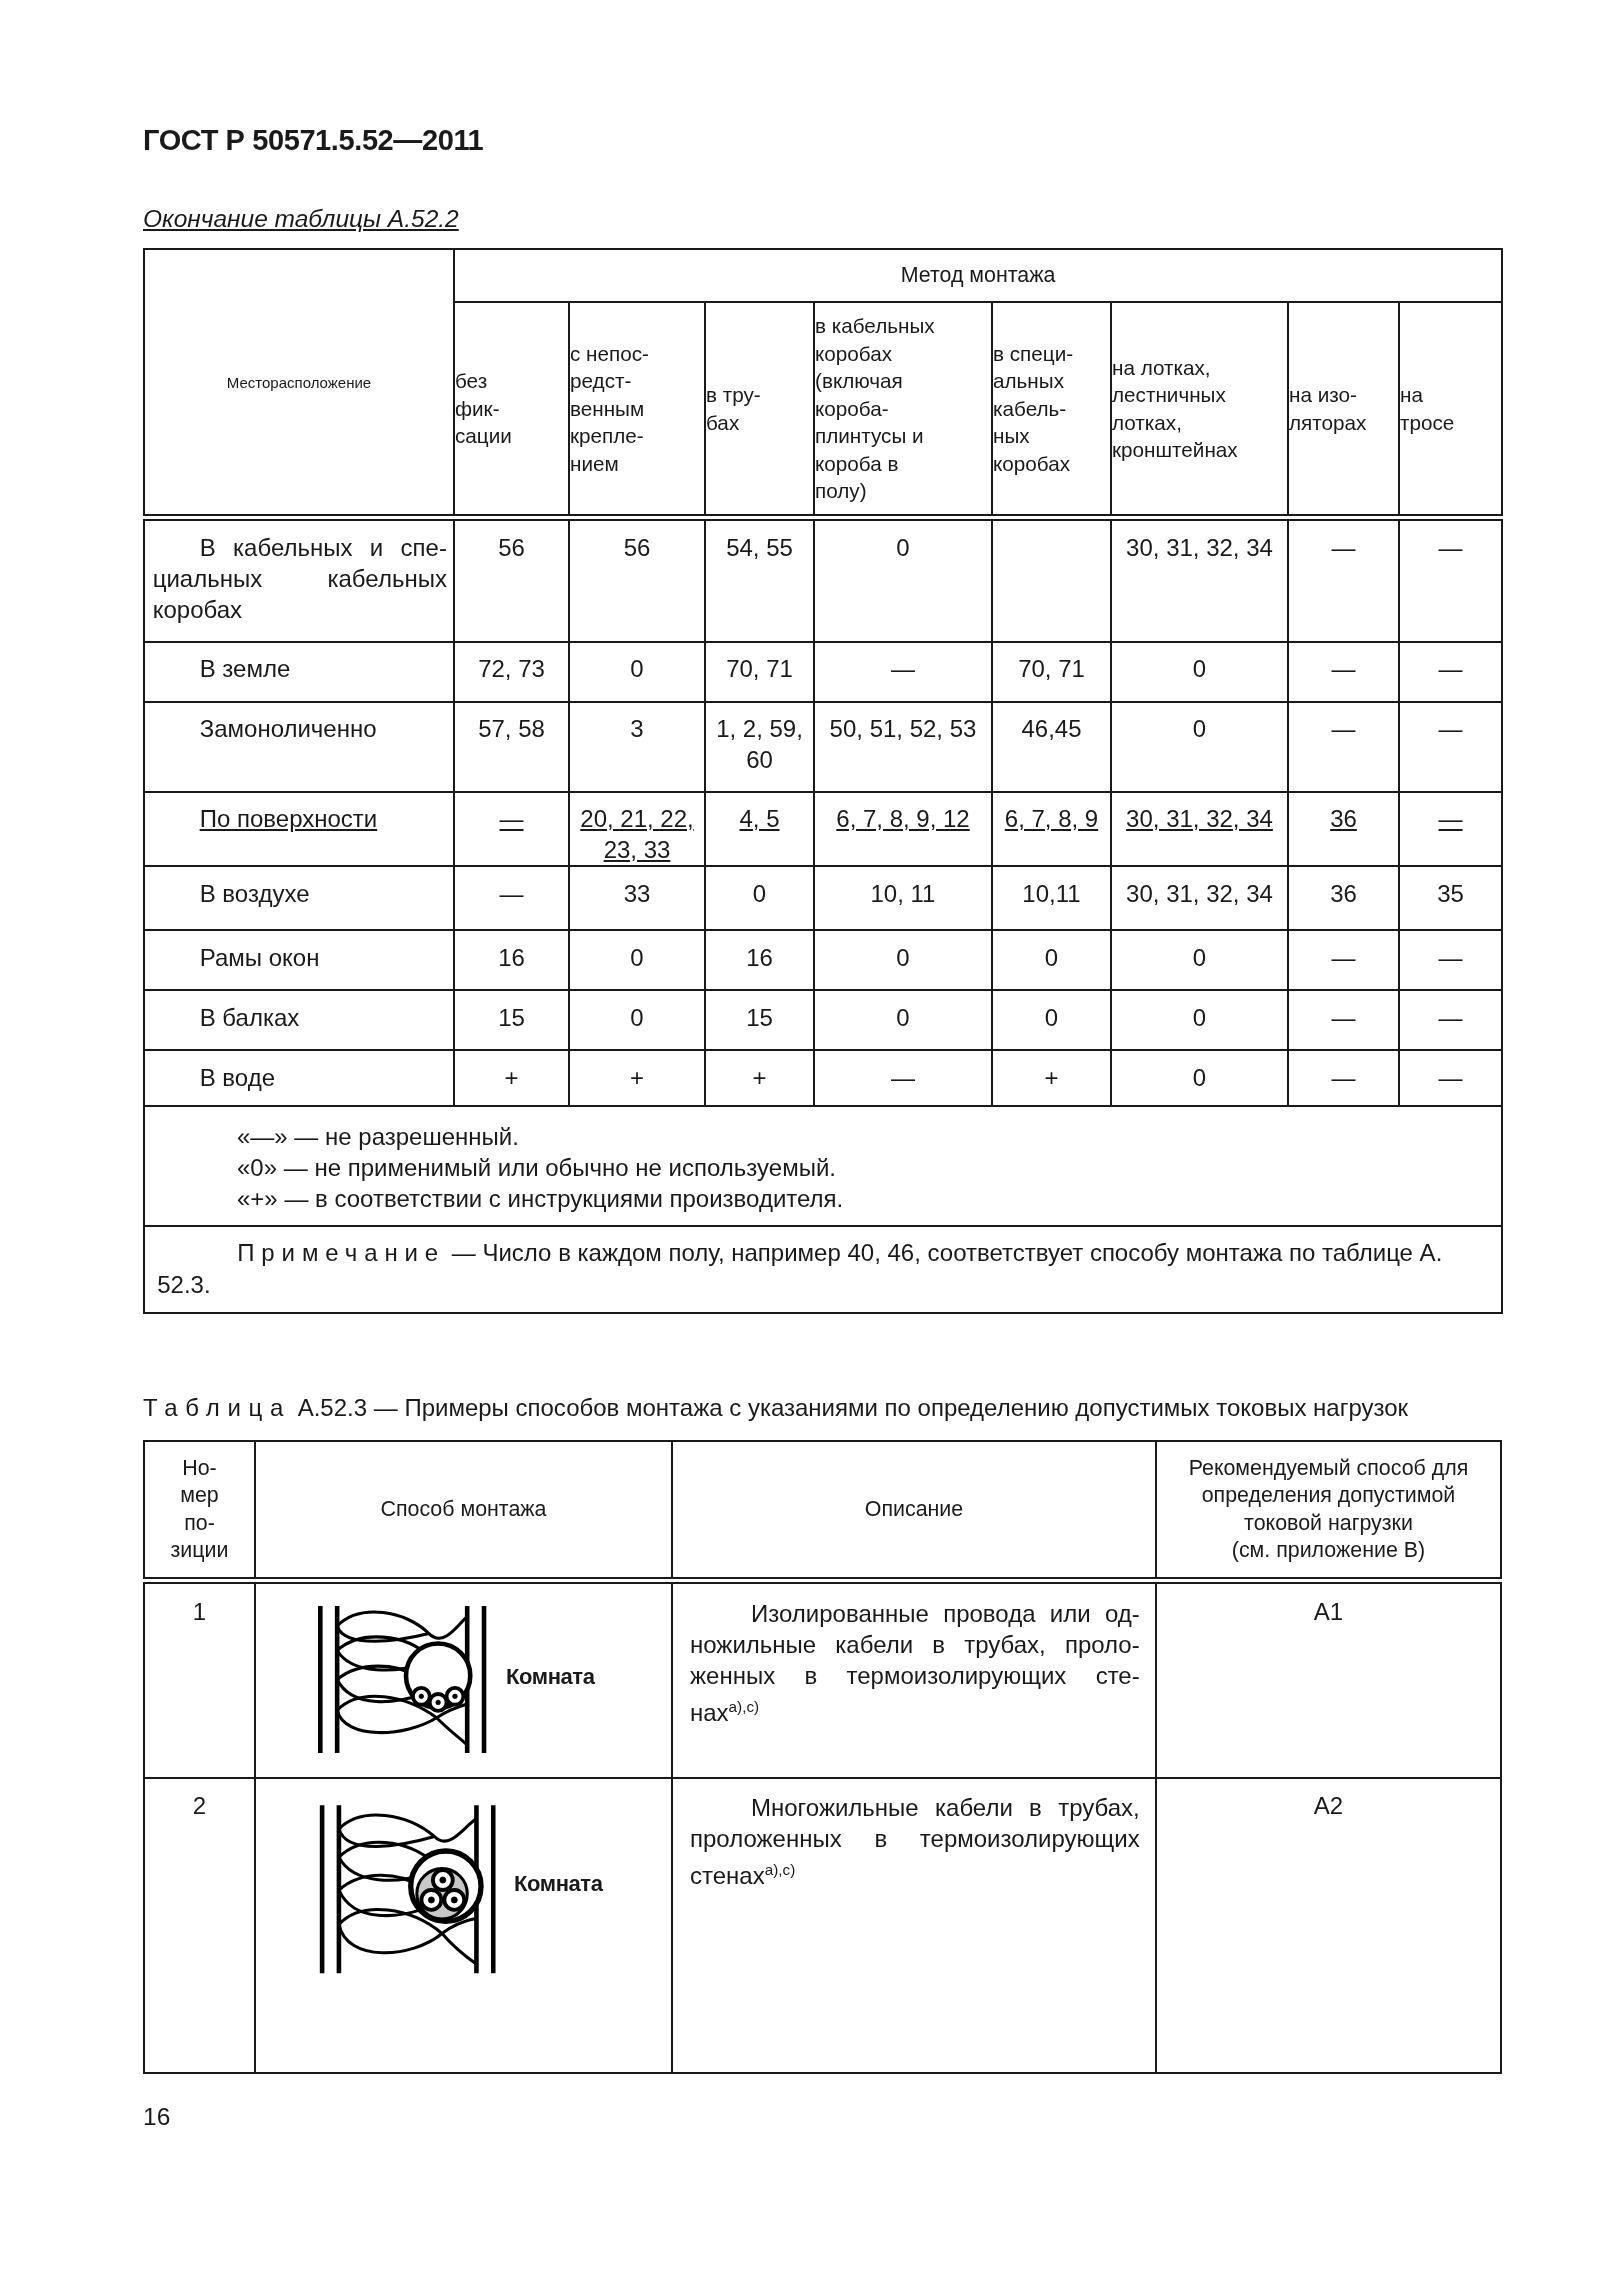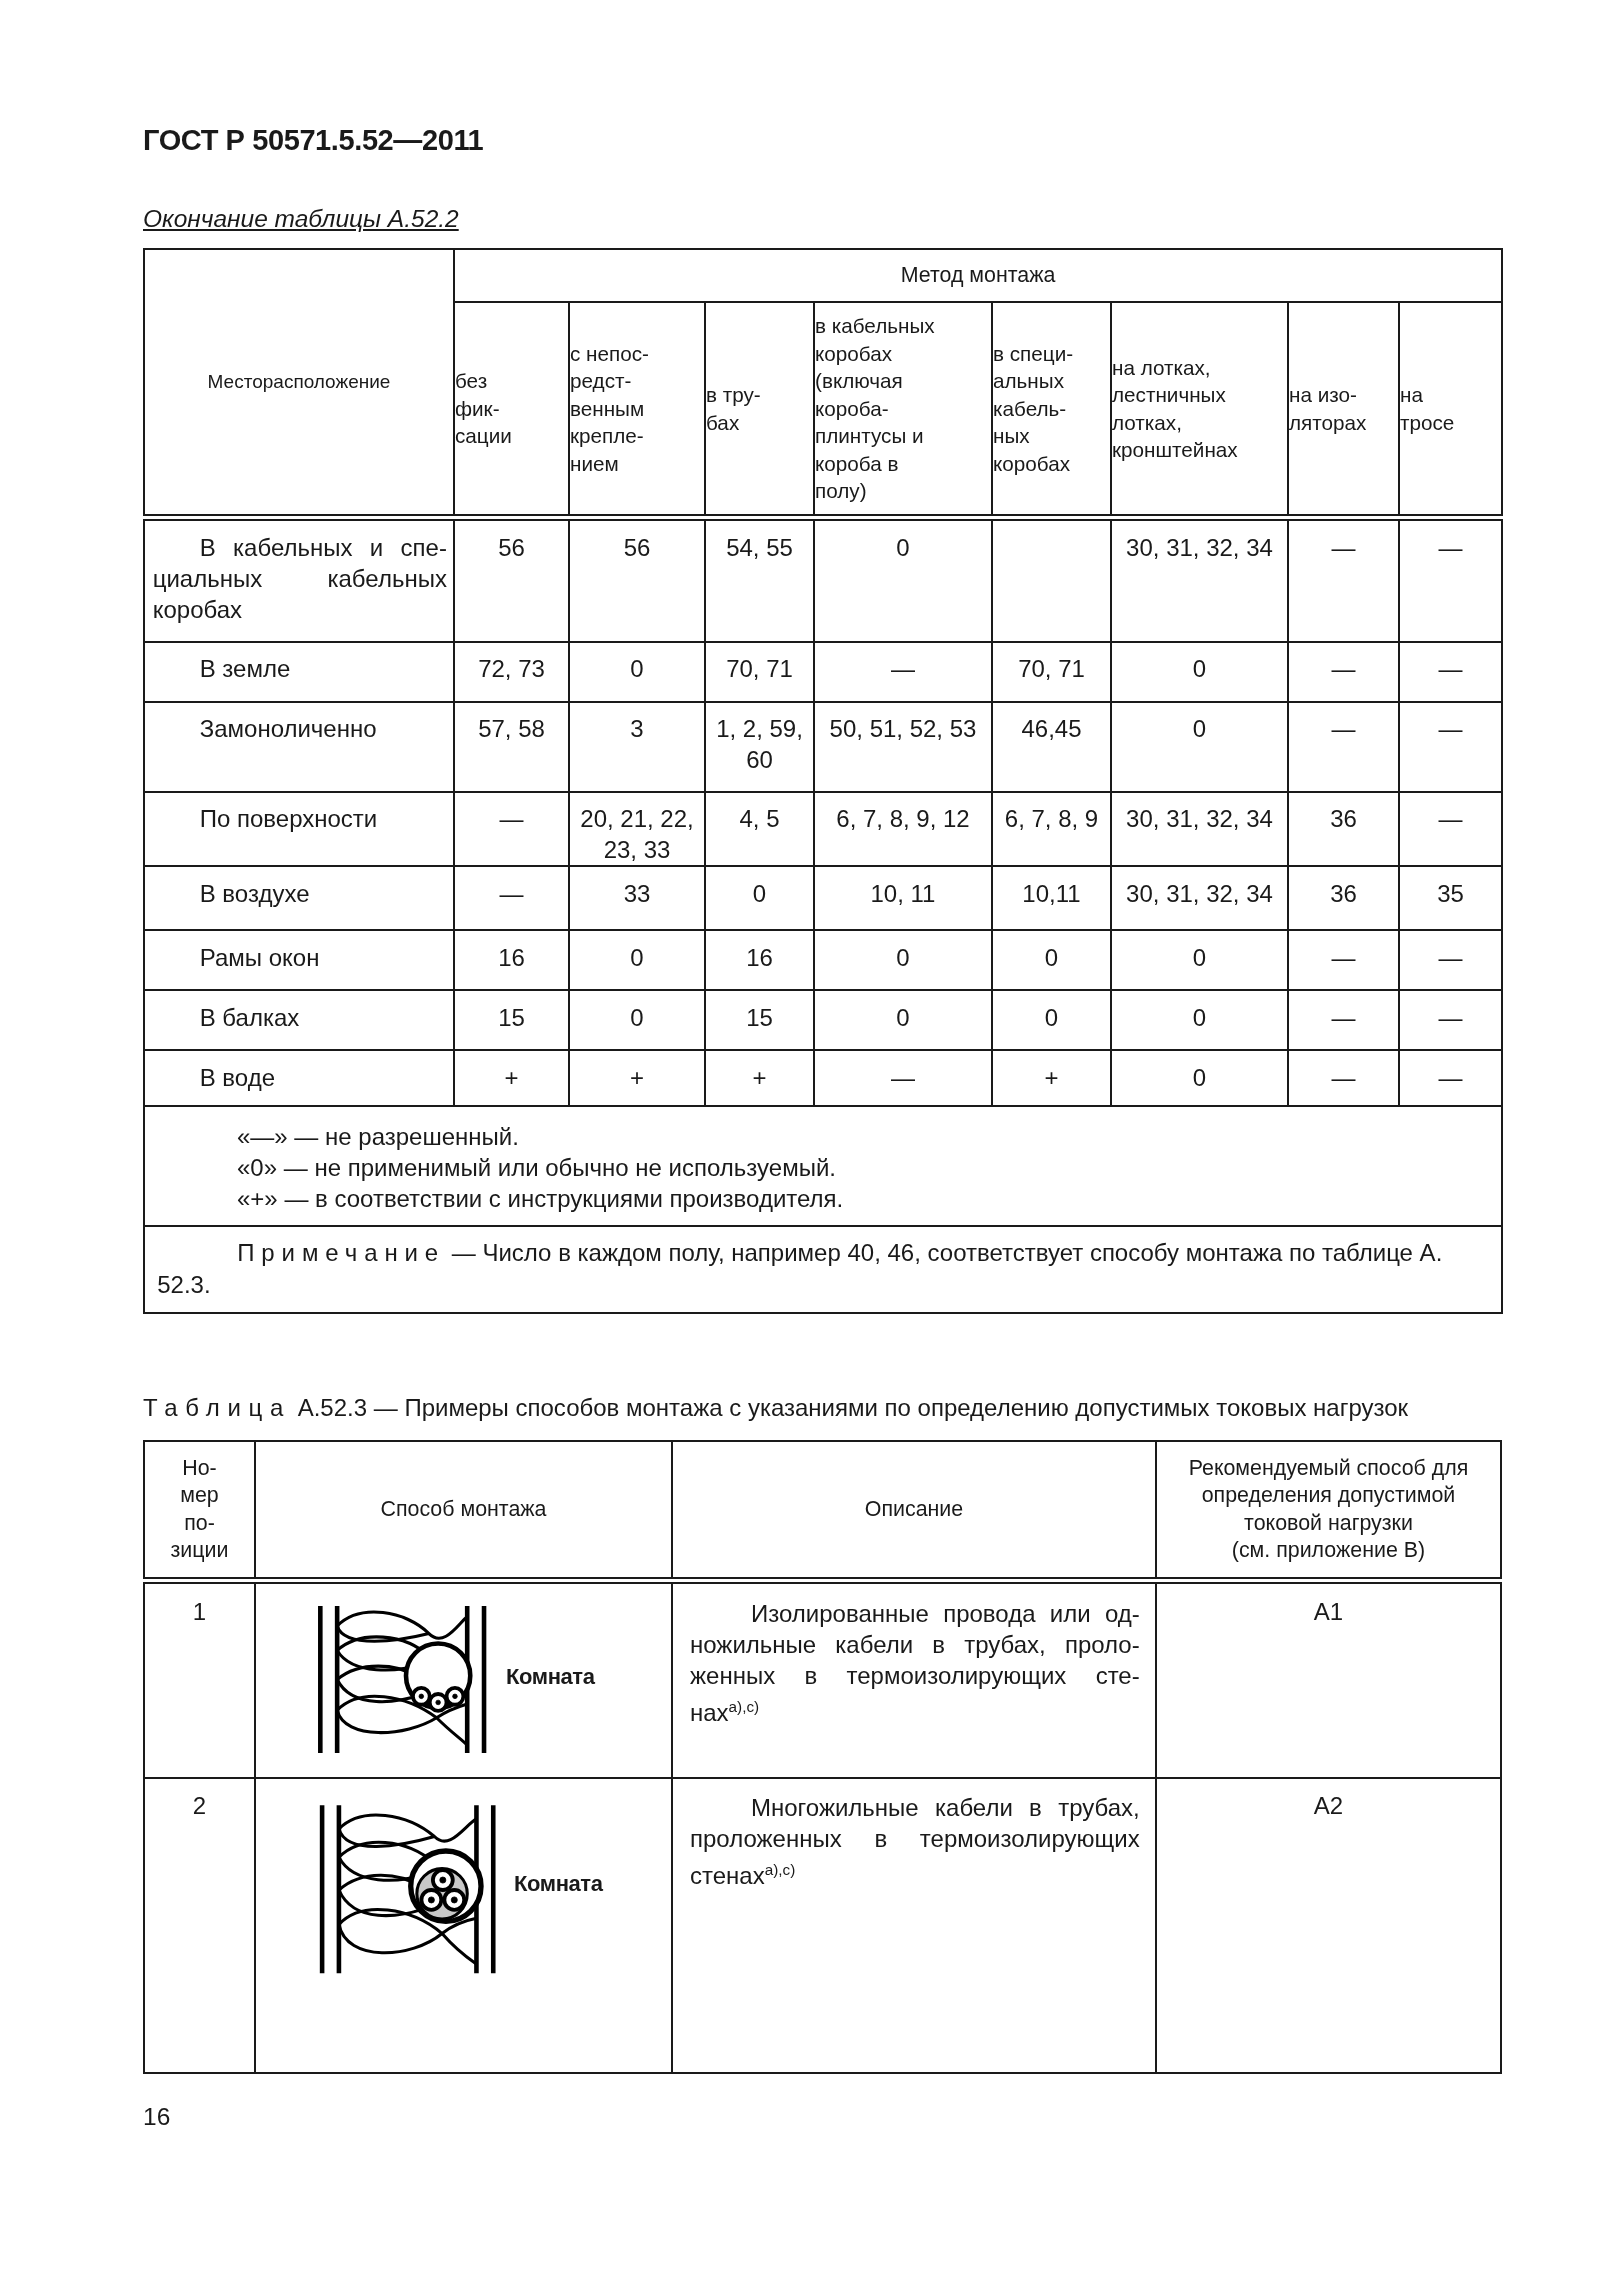--- a/index.html
+++ b/index.html
@@ -12,21 +12,21 @@
   .tbl-title .spaced { letter-spacing: 7.7px; }
   .page-num { left: 143px; top: 2103px; font-size: 24.5px; }
 
   table { border-collapse: collapse; position: absolute; table-layout: fixed; }
   td, th { border: 2.3px solid #1a1a1a; padding: 0; font-weight: normal; vertical-align: middle; }
 
   
   #t1 { left: 143px; top: 248px; width: 1357px; font-size: 24px; }
   #t1 .h-group { height: 51px; text-align: center; font-size: 21.4px; }
   #t1 .h-col { height: 211px; text-align: left; font-size: 20.7px; line-height: 27.5px; }
-  #t1 .h-loc { font-size: 19px; text-align: center; }
+  #t1 .h-loc { font-size: 15px; text-align: center; }
   #t1 thead tr:last-child th { border-bottom: 7.7px double #1a1a1a; }
   #t1 .h-loc { border-bottom: 7.7px double #1a1a1a; }
   #t1 td { text-align: center; vertical-align: top; padding-top: 10.7px; line-height: 31px; }
   #t1 td.loc { text-align: left; padding-left: 7.7px; padding-right: 6.1px; }
   #t1 td.loc .indent { display: inline-block; width: 47px; }
   #t1 td.loc.justify { text-align: justify; }
   #t1 .legend td { text-align: left; padding: 13.8px 0 10.7px 92px; line-height: 31px; }
   #t1 .note td { text-align: left; padding: 10.7px 13.8px 10.7px 12.2px; line-height: 32px; }
   #t1 .note .lead { padding-left: 80px; }
   #t1 .note .spaced { letter-spacing: 6.9px; }
@@ -143,21 +143,21 @@
         <td class="loc"><span class="indent"></span><span>Замоноличенно</span></td>
         <td>57, 58</td>
         <td>3</td>
         <td>1, 2, 59, 60</td>
         <td>50, 51, 52, 53</td>
         <td>46,45</td>
         <td>0</td>
         <td>—</td>
         <td>—</td>
       </tr>
-      <tr style="height: 68px;">
+      <tr style="height: 68px; text-decoration: underline;">
         <td class="loc"><span class="indent"></span><span>По поверхности</span></td>
         <td>—</td>
         <td>20, 21, 22, 23, 33</td>
         <td>4, 5</td>
         <td>6, 7, 8, 9, 12</td>
         <td>6, 7, 8, 9</td>
         <td>30, 31, 32, 34</td>
         <td>36</td>
         <td>—</td>
       </tr>

